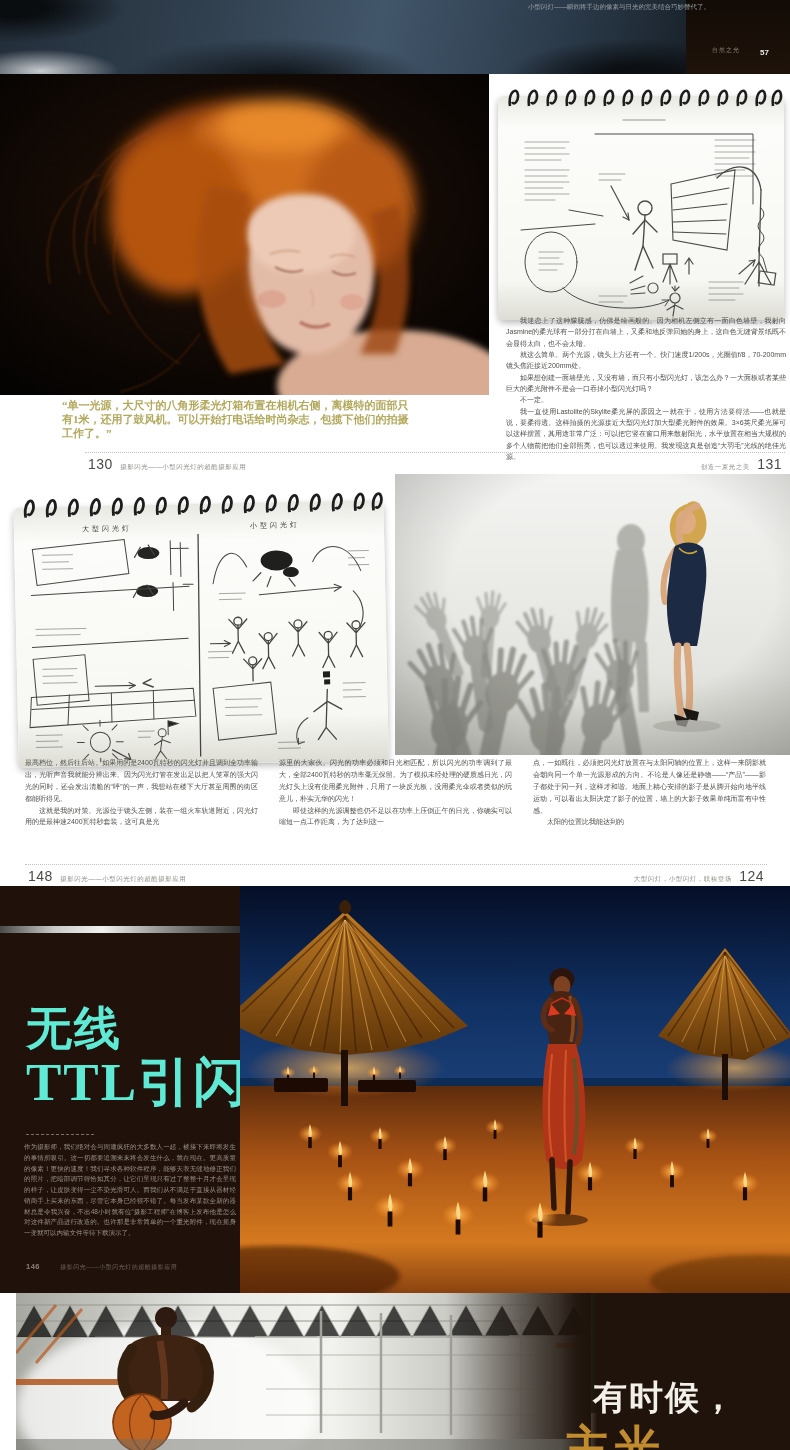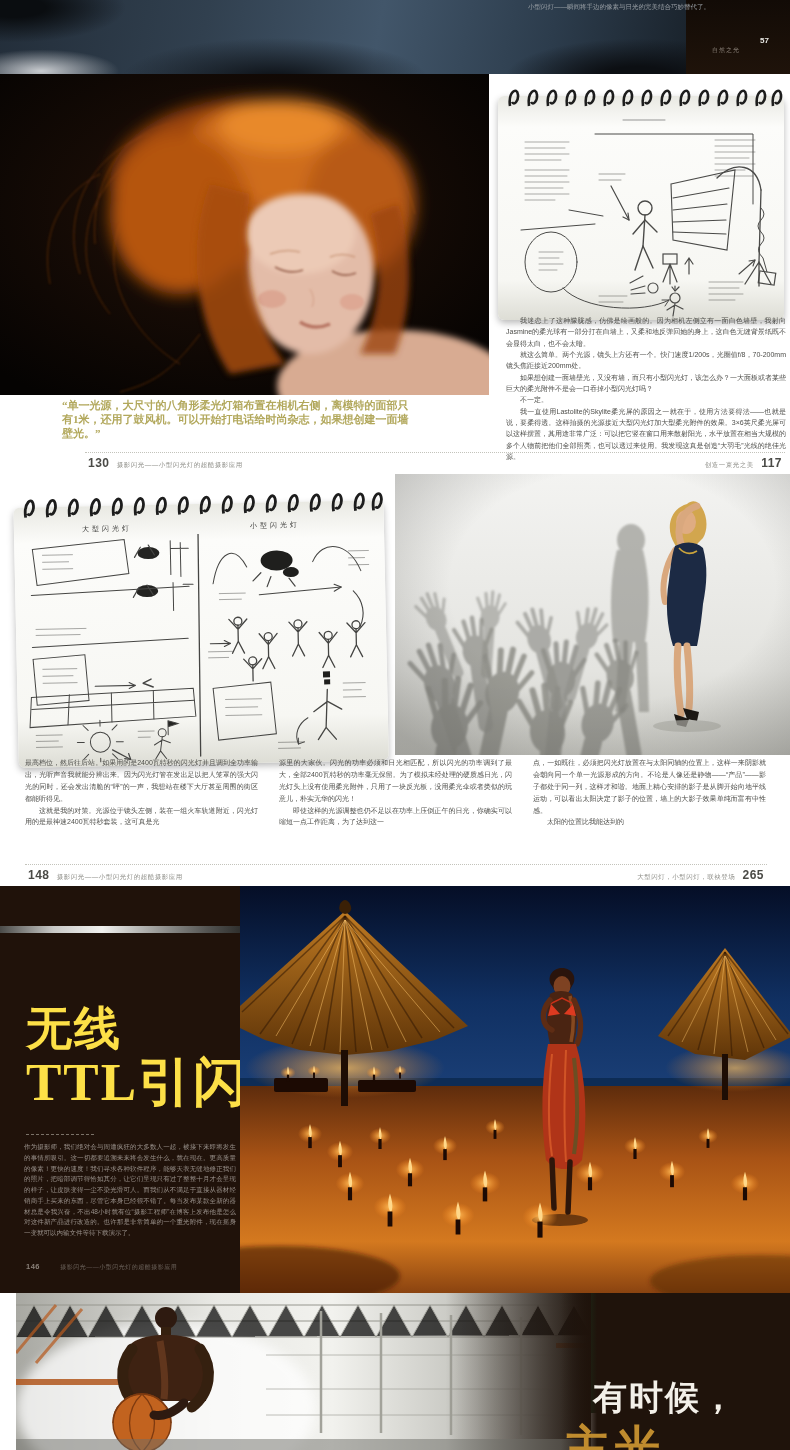--- a/index.html
+++ b/index.html
@@ -1,31 +1,31 @@
 <!DOCTYPE html>
 <html><head>
 <meta charset="utf-8">
 <style>
   html,body{margin:0;padding:0;background:#fff;}
   #page{position:relative;width:790px;height:1450px;background:#ffffff;overflow:hidden;
         font-family:"Liberation Sans",sans-serif;}
   .abs{position:absolute;}
   
   .ftr{display:flex;justify-content:space-between;align-items:baseline;font-size:6.5px;color:#8f8f89;letter-spacing:.5px;}
-  .ftr .pn{font-weight:bold;color:#4a4a46;font-size:12px;}
+  .ftr .pn{font-weight:normal;color:#4a4a46;font-size:14px;}
   .ftr .lbl{margin:0 5px;}
   .dotline{border-top:1px dotted #c3c3bb;height:0;}
   
   .bodytext p{margin:0;font-size:7px;line-height:1.62;color:#4e4e4a;text-indent:2em;text-align:justify;}
   .col p{margin:0;font-size:7px;line-height:1.7;color:#4e4e4a;text-align:justify;}
   .col p.cont{text-indent:0;}
   .col p.ind{text-indent:2em;}
   .quote{font-family:"Liberation Serif",serif;font-size:11px;line-height:1.28;color:#b2a85c;font-weight:bold;}
   
-  .bigtitle{font-family:"Liberation Serif",serif;color:#fde047;font-weight:bold;line-height:1.08;letter-spacing:2px;}
+  .bigtitle{font-family:"Liberation Serif",serif;color:#5eead4;font-weight:bold;line-height:1.08;letter-spacing:2px;}
   .bigtitle .t1{font-size:46px;display:block;}
   .bigtitle .t2{font-size:53px;display:block;}
   .darkpara{font-size:6.5px;line-height:1.66;color:#98908a;text-align:justify;}
   .darkftr{font-size:6px;color:#6e655e;letter-spacing:.5px;}
   .darkftr .pn{font-weight:bold;font-size:7.5px;color:#8a8078;margin-right:18px;}
   
   .nbpage{position:absolute;background:linear-gradient(180deg,#e9e9e3,#fcfcfa 14%,#f7f7f3 82%,#ddddd5);
           border-radius:6px;box-shadow:0 3px 7px rgba(0,0,0,.28);}
   .nbheader{position:absolute;font-size:7px;color:#3c3c3a;letter-spacing:3px;}
   
@@ -45,21 +45,21 @@
       background:
         radial-gradient(130px 36px at 6% 96%,#c9ccd0 0%,rgba(200,204,208,0) 60%),
         radial-gradient(160px 50px at 2% 10%,#0a0d10 20%,rgba(10,13,16,0) 70%),
         radial-gradient(220px 60px at 40% 108%,#11161c 10%,rgba(17,22,28,0) 70%),
         radial-gradient(190px 56px at 93% 105%,#0c0f13 20%,rgba(12,15,19,0) 70%),
         linear-gradient(100deg,#232e3a 0%,#31404f 30%,#42566a 55%,#2c3c4c 80%,#1a232c 100%);">
     </div>
     <div class="abs" style="left:686px;top:0;width:104px;height:74px;background:linear-gradient(180deg,#120b06,#1f130a);"></div>
     <div class="abs caption-strip" style="left:528px;top:3px;width:258px;">小型闪灯——瞬间将手边的像素与日光的完美结合巧妙替代了。</div>
     <div class="abs striplabel" style="left:712px;top:46px;">自然之光</div>
-    <div class="abs strippn" style="left:752px;top:36px;padding-left:8px;">57</div>
+    <div class="abs strippn" style="left:752px;top:48px;padding-left:8px;">57</div>
   </div>
 
   <div class="abs" style="left:0;top:74px;width:790px;height:400px;background:#fff;">
 
     <div class="abs" style="left:0;top:0;width:489px;height:321px;background:#070402;">
       <svg width="489" height="321" viewBox="0 0 489 321">
         <defs>
           <radialGradient id="pg" cx="48%" cy="42%" r="70%">
             <stop offset="0%" stop-color="#241208"></stop>
               <stop offset="100%" stop-color="#050302"></stop>
@@ -242,31 +242,31 @@
     </div>
 
     <div class="abs bodytext" style="left:506px;top:241px;width:280px;">
       <p>我迷恋上了这种朦胧感，仿佛是绘画般的。因为相机左侧立有一面白色墙壁，我射向Jasmine的柔光球有一部分打在白墙上，又柔和地反弹回她的身上，这白色无缝背景纸既不会显得太白，也不会太暗。</p>
       <p>就这么简单。两个光源，镜头上方还有一个。快门速度1/200s，光圈值f/8，70-200mm镜头焦距接近200mm处。</p>
       <p>如果想创建一面墙壁光，又没有墙，而只有小型闪光灯，该怎么办？一大面板或者某些巨大的柔光附件不是会一口吞掉小型闪光灯吗？</p>
       <p>不一定。</p>
       <p>我一直使用Lastolite的Skylite柔光屏的原因之一就在于，使用方法要得法——也就是说，要柔得透。这样拍摄的光源接近大型闪光灯加大型柔光附件的效果。3×6英尺柔光屏可以这样摆置，其用途非常广泛：可以把它竖在窗口用来散射阳光，水平放置在相当大规模的多个人物前把他们全部照亮，也可以透过来使用。我发现这真是创造“大羽毛”光线的绝佳光源。</p>
     </div>
 
-    <div class="abs quote" style="left:62px;top:324px;width:348px;">“单一光源，大尺寸的八角形柔光灯箱布置在相机右侧，离模特的面部只有1米，还用了鼓风机。可以开始打电话给时尚杂志，如果想创建一面墙壁光。”</div>
+    <div class="abs quote" style="left:62px;top:324px;width:348px;">“单一光源，大尺寸的八角形柔光灯箱布置在相机右侧，离模特的面部只有1米，还用了鼓风机。可以开始打电话给时尚杂志，包揽下他们的拍摄工作了。”</div>
 
     <div class="abs dotline" style="left:85px;top:378px;width:700px;"></div>
     <div class="abs ftr" style="left:88px;top:382px;width:694px;">
       <div>
         <span class="pn">130</span>
         <span class="lbl">摄影闪光——小型闪光灯的超酷摄影应用</span>
       </div>
       <div>
         <span class="lbl">创造一束光之美</span>
-        <span class="pn">117</span>
+        <span class="pn">131</span>
       </div>
     </div>
   </div>
 
   <div class="abs" style="left:0;top:474px;width:790px;height:412px;background:#fff;">
 
     <div class="abs" style="left:14px;top:14px;width:374px;height:280px;transform:rotate(-1.2deg);">
       <div class="nbpage" style="left:2px;top:16px;right:2px;bottom:4px;"></div>
       <svg class="abs" style="left:0;top:0;" width="374" height="30" viewBox="0 0 374 30">
         <defs>
@@ -514,21 +514,21 @@
     </div>
 
     <div class="abs dotline" style="left:25px;top:390px;width:742px;"></div>
     <div class="abs ftr" style="left:28px;top:394px;width:736px;">
       <div>
         <span class="pn">148</span>
         <span class="lbl">摄影闪光——小型闪光灯的超酷摄影应用</span>
       </div>
       <div>
         <span class="lbl">大型闪灯，小型闪灯，联袂登场</span>
-        <span class="pn">265</span>
+        <span class="pn">124</span>
       </div>
     </div>
   </div>
 
   <div class="abs" style="left:0;top:886px;width:790px;height:407px;background:#20120a;">
 
     <div class="abs" style="left:0;top:40px;width:243px;height:7px;
          background:linear-gradient(90deg,#4a4a48,#c9c9c7 22%,#f1f1ef 42%,#9a9a98 65%,#555553 85%,#2c2c2a 100%);"></div>
 
     <div class="abs bigtitle" style="left:26px;top:118px;">

